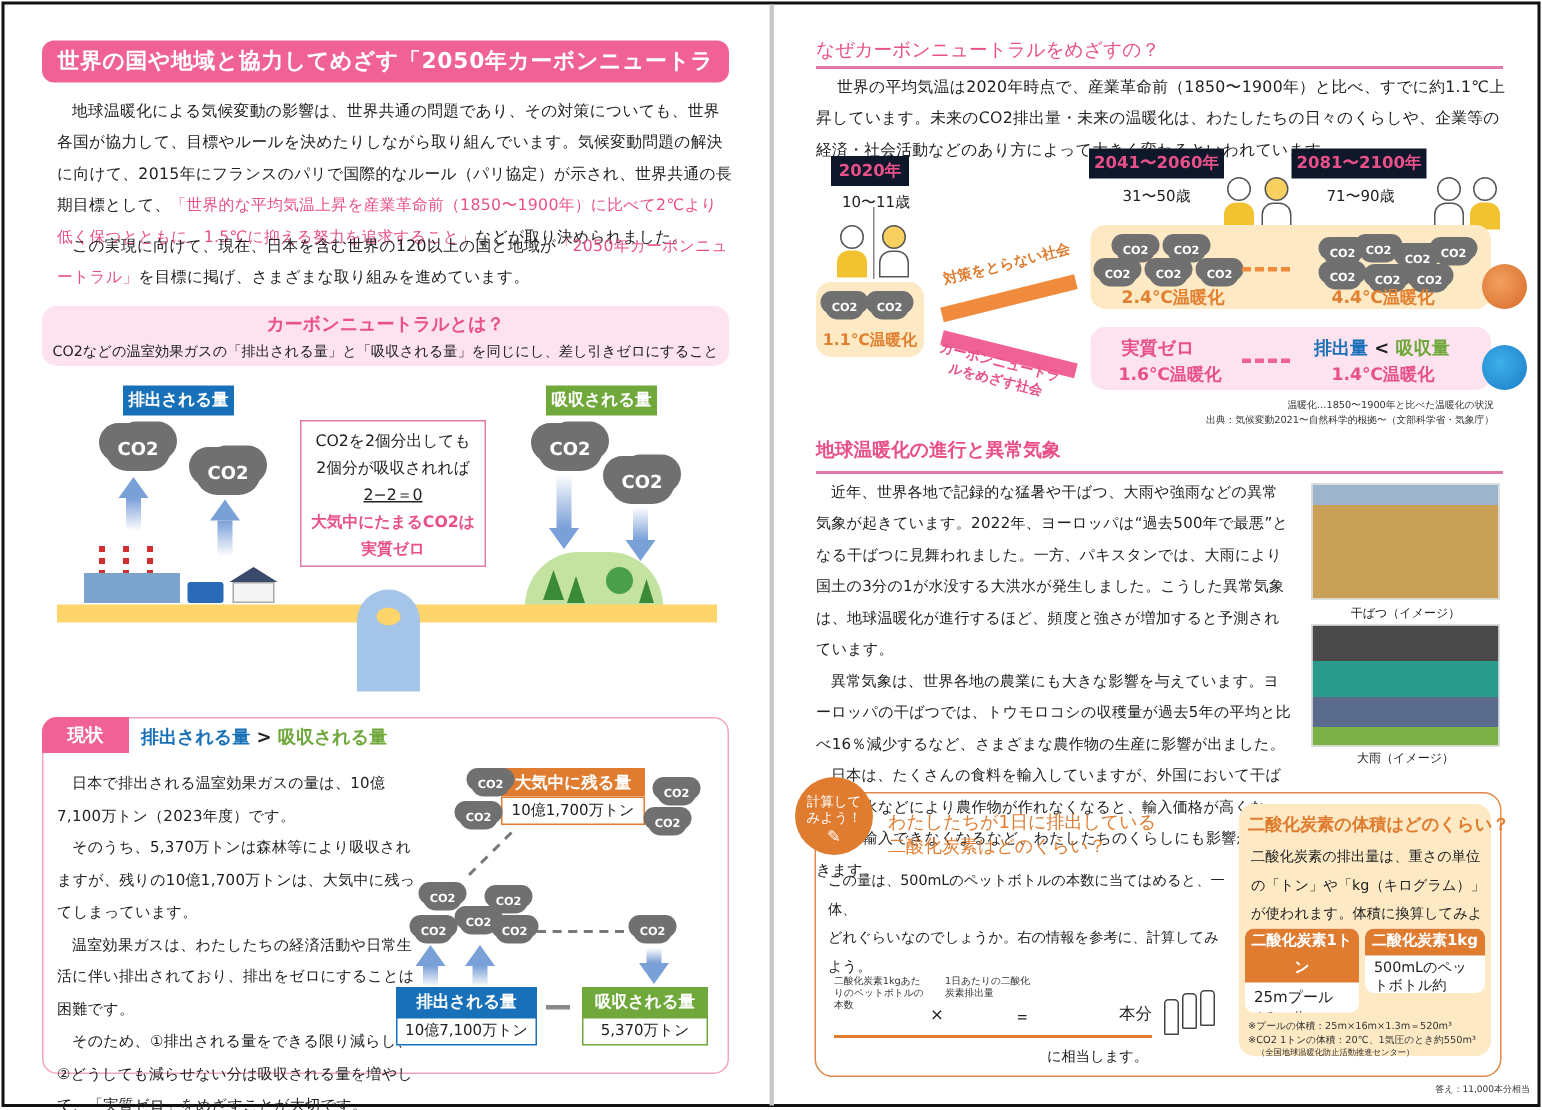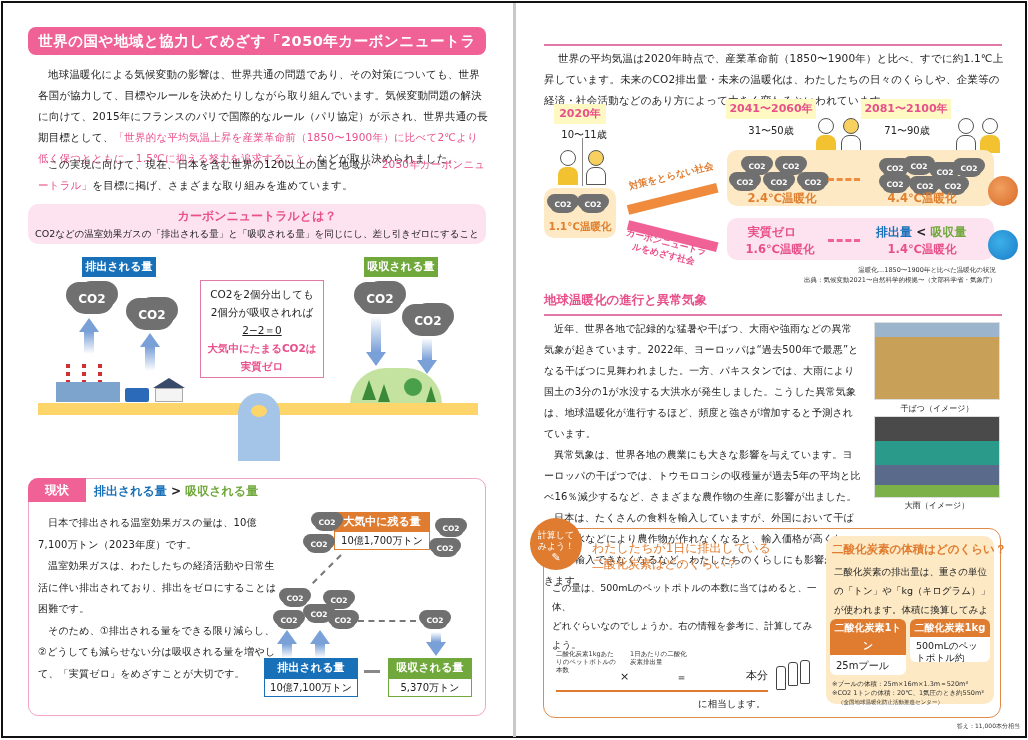--- a/index.html
+++ b/index.html
@@ -28,21 +28,21 @@
 .tri-dn{width:0;height:0;border-left:10px solid transparent;border-right:10px solid transparent;border-top:14px solid #7aa0d8}
 .balance{left:38px;top:403px;width:440px;height:12px;background:#fdd56a}
 .fulcrum{left:238px;top:393px;width:42px;height:68px;background:#a4c4e8;border-radius:21px 21px 0 0}
 .fulcrum-dot{left:251px;top:405px;width:16px;height:12px;background:#fdd56a;border-radius:50%}
 .center-box{left:200px;top:280px;width:124px;height:98px;border:1.5px solid #e07aa8;background:#fff;text-align:center;font-size:10.5px;line-height:18px;padding-top:4px}
 .status-box{left:28px;top:478px;width:458px;height:238px;border:1.5px solid #f3a4c4;border-radius:10px}
 .status-tab{left:28px;top:478px;width:58px;height:24px;background:#f06295;color:#fff;font-weight:bold;font-size:12px;line-height:24px;text-align:center;border-radius:10px 0 0 0}
 .rbox{border:1.5px solid #1870b8;background:#fff;font-size:10px;text-align:center;line-height:17px}
 .hdr{font-size:12.5px;font-weight:bold;color:#e8508a}
 .hline{height:1.5px;background:#e07aa8}
-.year-tag{background:#fef9c3;color:#e8508a;font-size:11px;font-weight:bold;text-align:center;line-height:20px}
+.year-tag{background:#0f172a;color:#e8508a;font-size:11px;font-weight:bold;text-align:center;line-height:20px}
 .age{font-size:10px;text-align:center}
 .band-o{background:#fde9c4;border-radius:10px}
 .band-p{background:#fde2f0;border-radius:10px}
 .warm{font-size:11.5px;font-weight:bold;color:#e08030;text-align:center}
 .warm-p{font-size:11.5px;font-weight:bold;color:#e8508a;text-align:center}
 .dash-o{border-top:3px dashed #f08a3c;height:0}
 .dash-p{border-top:3px dashed #f06295;height:0}
 .person{width:20px;height:34px}
 .head{width:16px;height:16px;border-radius:50%;border:1px solid #555;background:#fff;margin:0 auto}
 .body-p{width:20px;height:18px;border-radius:8px 8px 0 0;margin-top:1px}
@@ -129,20 +129,21 @@
 
   <div class="abs status-box"></div>
   <div class="abs status-tab">現状</div>
   <div class="abs" style="left:94px;top:483px;font-size:12px;font-weight:bold">
     <span style="color:#1870b8">排出される量</span>
     <span>&gt;</span>
     <span style="color:#70a83c">吸収される量</span>
   </div>
   <div class="abs p" style="left:38px;top:512px;width:240px;font-size:10px;line-height:21.5px">
     <div style="text-indent:10px">日本で排出される温室効果ガスの量は、10億7,100万トン（2023年度）です。</div>
+    <div style="text-indent:10px">そのうち、5,370万トンは森林等により吸収されますが、残りの10億1,700万トンは、大気中に残ってしまっています。</div>
     <div style="text-indent:10px">温室効果ガスは、わたしたちの経済活動や日常生活に伴い排出されており、排出をゼロにすることは困難です。</div>
     <div style="text-indent:10px">そのため、①排出される量をできる限り減らし、②どうしても減らせない分は吸収される量を増やして、「実質ゼロ」をめざすことが大切です。</div>
   </div>
 
   <div class="abs" style="left:334px;top:512px;width:96px">
     <div class="tag orange" style="line-height:19px">大気中に残る量</div>
     <div class="rbox" style="border-color:#e07c30">10億1,700万トン</div>
   </div>
   <div class="abs cloud sm" style="left:314px;top:514px">CO2</div>
   <div class="abs cloud sm" style="left:306px;top:536px">CO2</div>
@@ -171,20 +172,21 @@
     <div class="rbox">10億7,100万トン</div>
   </div>
   <div class="abs" style="left:364px;top:670px;width:16px;height:3px;background:#888"></div>
   <div class="abs" style="left:388px;top:658px;width:84px">
     <div class="tag green" style="line-height:20px">吸収される量</div>
     <div class="rbox" style="border-color:#70a83c">5,370万トン</div>
   </div>
 </div>
 
 <div class="page right">
+  <div class="abs hdr" style="left:28px;top:25px;font-weight:normal;font-size:12.5px">なぜカーボンニュートラルをめざすの？</div>
   <div class="abs hline" style="left:28px;top:44px;width:458px"></div>
   <div class="abs p" style="left:28px;top:48px;width:462px;text-indent:14px">世界の平均気温は2020年時点で、産業革命前（1850〜1900年）と比べ、すでに約1.1℃上昇しています。未来のCO2排出量・未来の温暖化は、わたしたちの日々のくらしや、企業等の経済・社会活動などのあり方によって大きく変わるといわれています。</div>
 
   <div class="abs year-tag" style="left:38px;top:104px;width:52px">2020年</div>
   <div class="abs year-tag" style="left:210px;top:99px;width:90px">2041〜2060年</div>
   <div class="abs year-tag" style="left:345px;top:99px;width:90px">2081〜2100年</div>
   <div class="abs age" style="left:28px;top:128px;width:80px">10〜11歳</div>
   <div class="abs age" style="left:220px;top:124px;width:70px">31〜50歳</div>
   <div class="abs age" style="left:356px;top:124px;width:70px">71〜90歳</div>
 

